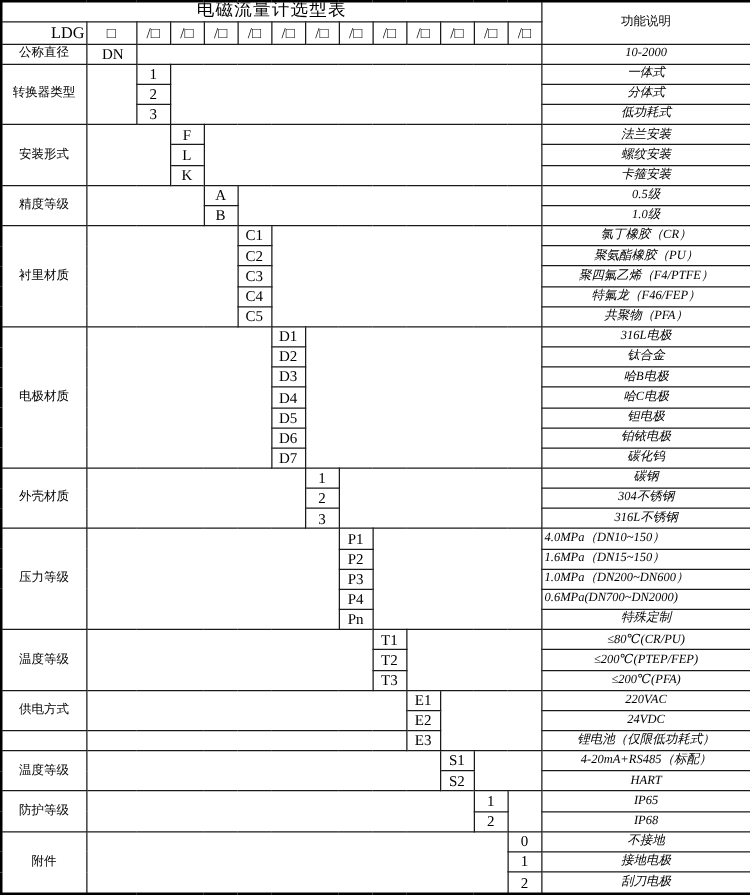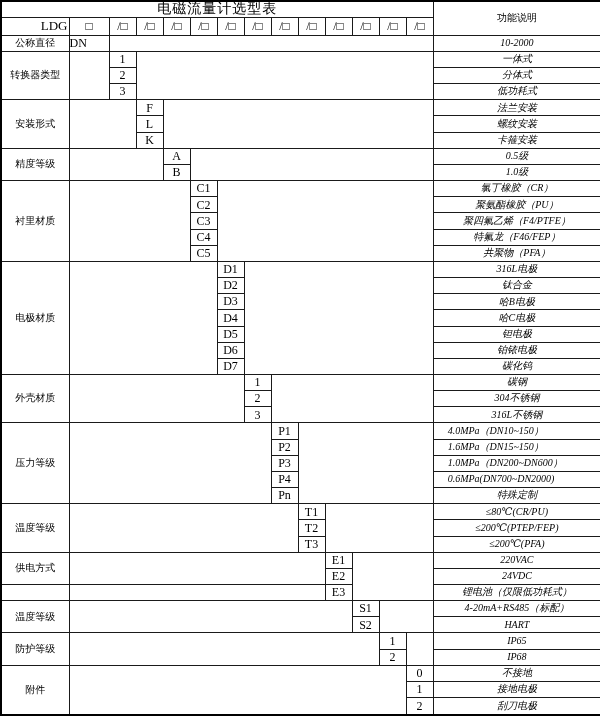--- a/index.html
+++ b/index.html
@@ -18,23 +18,23 @@
     font-size:13px;line-height:1.05;
     overflow:hidden;white-space:nowrap;
   }
   tr.r-title{height:15px;}
   tr.r-model{height:18px;}
   td.title{font-size:14px;letter-spacing:1px;}
   td.fnhead{font-size:10px;}
   td.cat{font-size:10px;}
   td.code{font-size:12px;}
   td.desc{font-size:10px;font-style:italic;}
-  td.ta-l{text-align:left;padding-left:14px;}
+  td.ta-l{text-align:left;padding-left:2px;}
   td.model-prefix{text-align:right;padding-left:8px;font-size:13px;}
-  td.dn{text-align:left;padding-left:0;font-size:12px;}
+  td.dn{text-align:left;padding-left:12px;font-size:12px;}
   td.slot{font-size:12px;padding:0;}
   td.blank{background:#fff;}
 </style>
 </head>
 <body>
 
 <div id="wrap">
 <table>
 <colgroup>
   <col style="width:68px">

